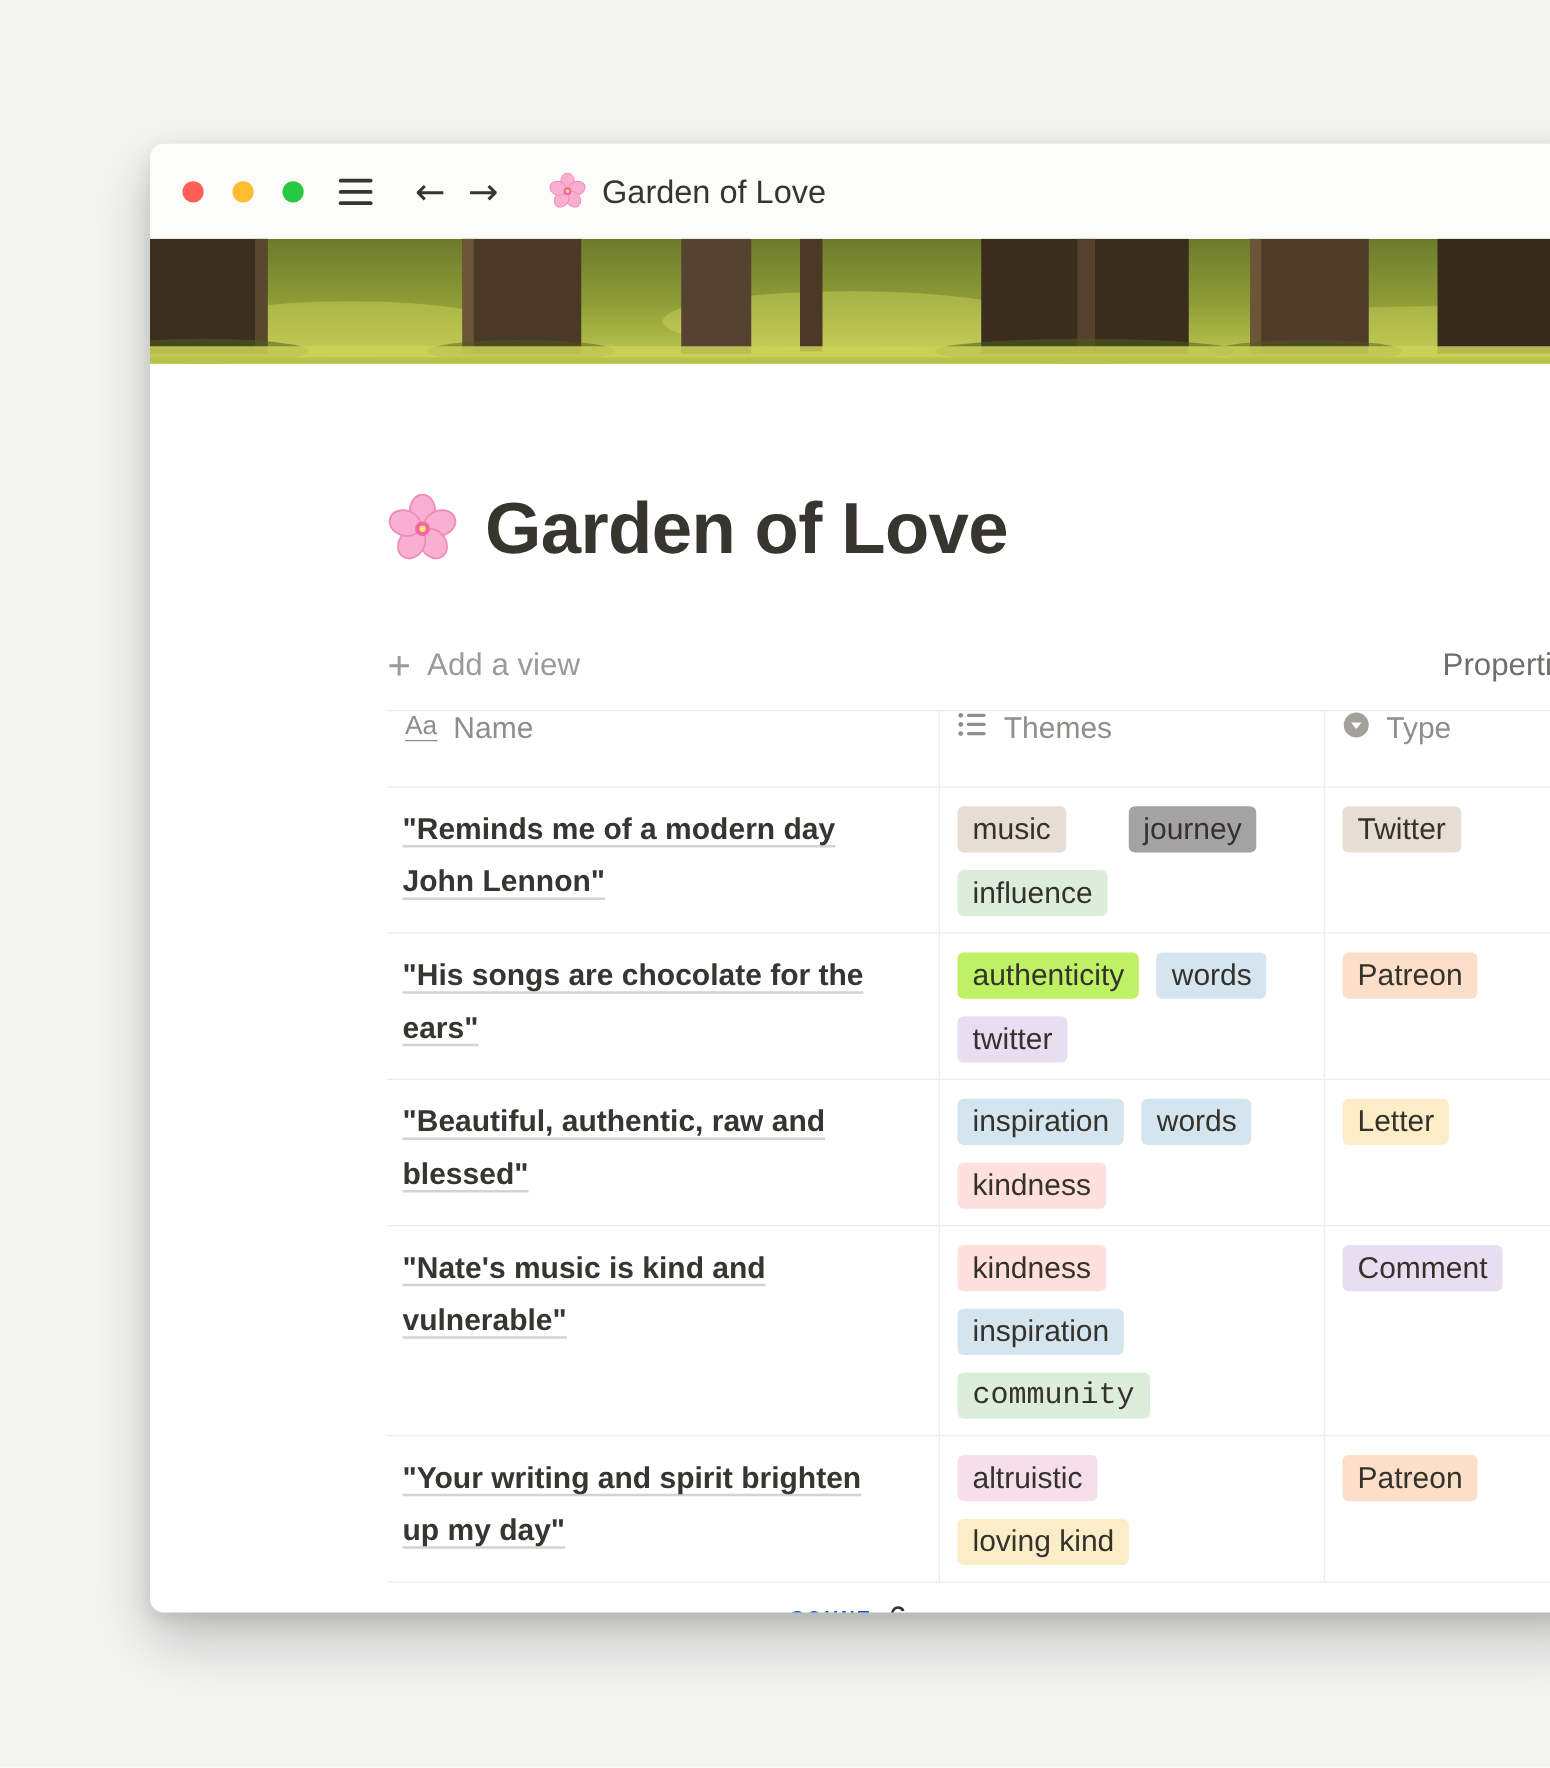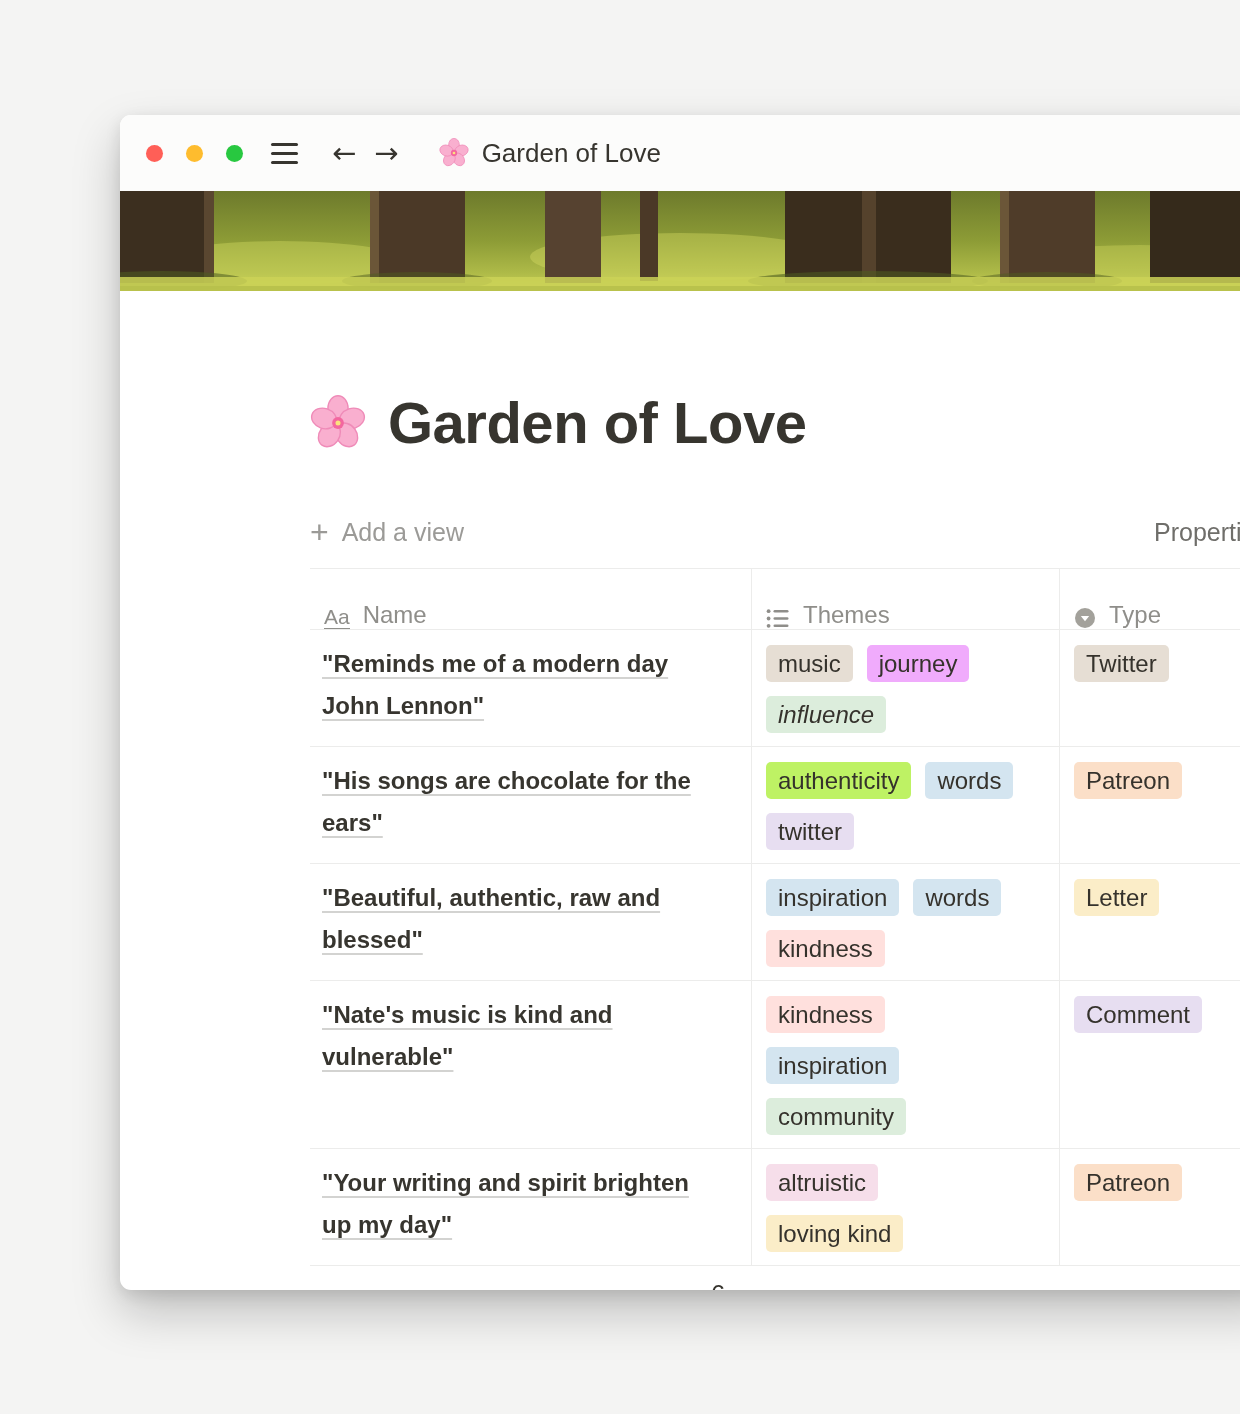--- a/index.html
+++ b/index.html
@@ -39,21 +39,21 @@
   .page-emoji { display:flex; }
   .page-title { font-size:58px; font-weight:700; letter-spacing:-0.5px; color:#37352f; }
   .toolbar { display:flex; justify-content:space-between; align-items:center; margin-top:60px; padding-right:12px; }
   .addview { display:flex; align-items:center; gap:13px; color:#9b9a97; font-size:25px; cursor:pointer; }
   .plus { font-size:32px; line-height:1; color:#9b9a97; font-weight:300; }
   .properties { color:#6f6e6a; font-size:25px; cursor:pointer; white-space:nowrap; }
   
   .table { margin-top:20px; }
   .thead, .trow { display:grid; grid-template-columns:442px 308px 1fr; }
   .thead { border-top:1px solid #ececeb; border-bottom:1px solid #ececeb; height:62px; }
-  .hcell { display:flex; align-items:flex-end; gap:13px; color:#8f8e8a; font-size:24px; padding-left:14px; border-right:1px solid #ececeb; cursor:pointer; }
+  .hcell { display:flex; align-items:flex-start; gap:13px; color:#8f8e8a; font-size:24px; padding-left:14px; border-right:1px solid #ececeb; cursor:pointer; }
   .hcell:last-child { border-right:none; }
   .aa { font-size:21px; color:#8f8e8a; border-bottom:1.5px solid #8f8e8a; line-height:1.1; }
   .hicon { display:flex; align-items:center; }
   .trow { border-bottom:1px solid #ececeb; }
   .cell { padding:13px 16px 13px 14px; border-right:1px solid #ececeb; }
   .cell:last-child { border-right:none; }
   .name-inner { max-width:402px; padding-left:0; }
   .name-cell { padding-left:12px; }
   .name-text {
     font-size:24px; font-weight:600; line-height:42px; color:#37352f; cursor:pointer;
@@ -197,22 +197,22 @@
       </div>
 
       <div>
           <div class="trow">
             <div class="cell name-cell">
               <div class="name-inner"><span class="name-text">"Reminds me of a modern day John Lennon"</span></div>
             </div>
             <div class="cell">
               <div class="tags">
                 <div class="pill" style="background: rgb(230, 222, 212);">music</div>
-                <div class="pill" style="background: #f0abfc;">journey</div>
-                <div class="pill" style="background: rgb(220, 237, 220); font-style: italic;">influence</div>
+                <div class="pill" style="background: #a3a3a3; margin-left: 36px;">journey</div>
+                <div class="pill" style="background: rgb(220, 237, 220);">influence</div>
               </div>
             </div>
             <div class="cell">
               <div class="type-wrap"><div class="pill" style="background: rgb(230, 222, 212);">Twitter</div></div>
             </div>
           </div>
           <div class="trow">
             <div class="cell name-cell">
               <div class="name-inner"><span class="name-text">"His songs are chocolate for the ears"</span></div>
             </div>
@@ -243,21 +243,21 @@
             </div>
           </div>
           <div class="trow">
             <div class="cell name-cell">
               <div class="name-inner"><span class="name-text">"Nate's music is kind and vulnerable"</span></div>
             </div>
             <div class="cell">
               <div class="tags">
                 <div class="pill" style="background: rgb(255, 224, 221);">kindness</div>
                 <div class="pill" style="background: rgb(212, 229, 240);">inspiration</div>
-                <div class="pill" style="background: rgb(220, 237, 220);">community</div>
+                <div class="pill" style="background: rgb(220, 237, 220); font-family: Liberation Mono, monospace;">community</div>
               </div>
             </div>
             <div class="cell">
               <div class="type-wrap"><div class="pill" style="background: rgb(231, 222, 241);">Comment</div></div>
             </div>
           </div>
           <div class="trow">
             <div class="cell name-cell">
               <div class="name-inner"><span class="name-text">"Your writing and spirit brighten up my day"</span></div>
             </div>

